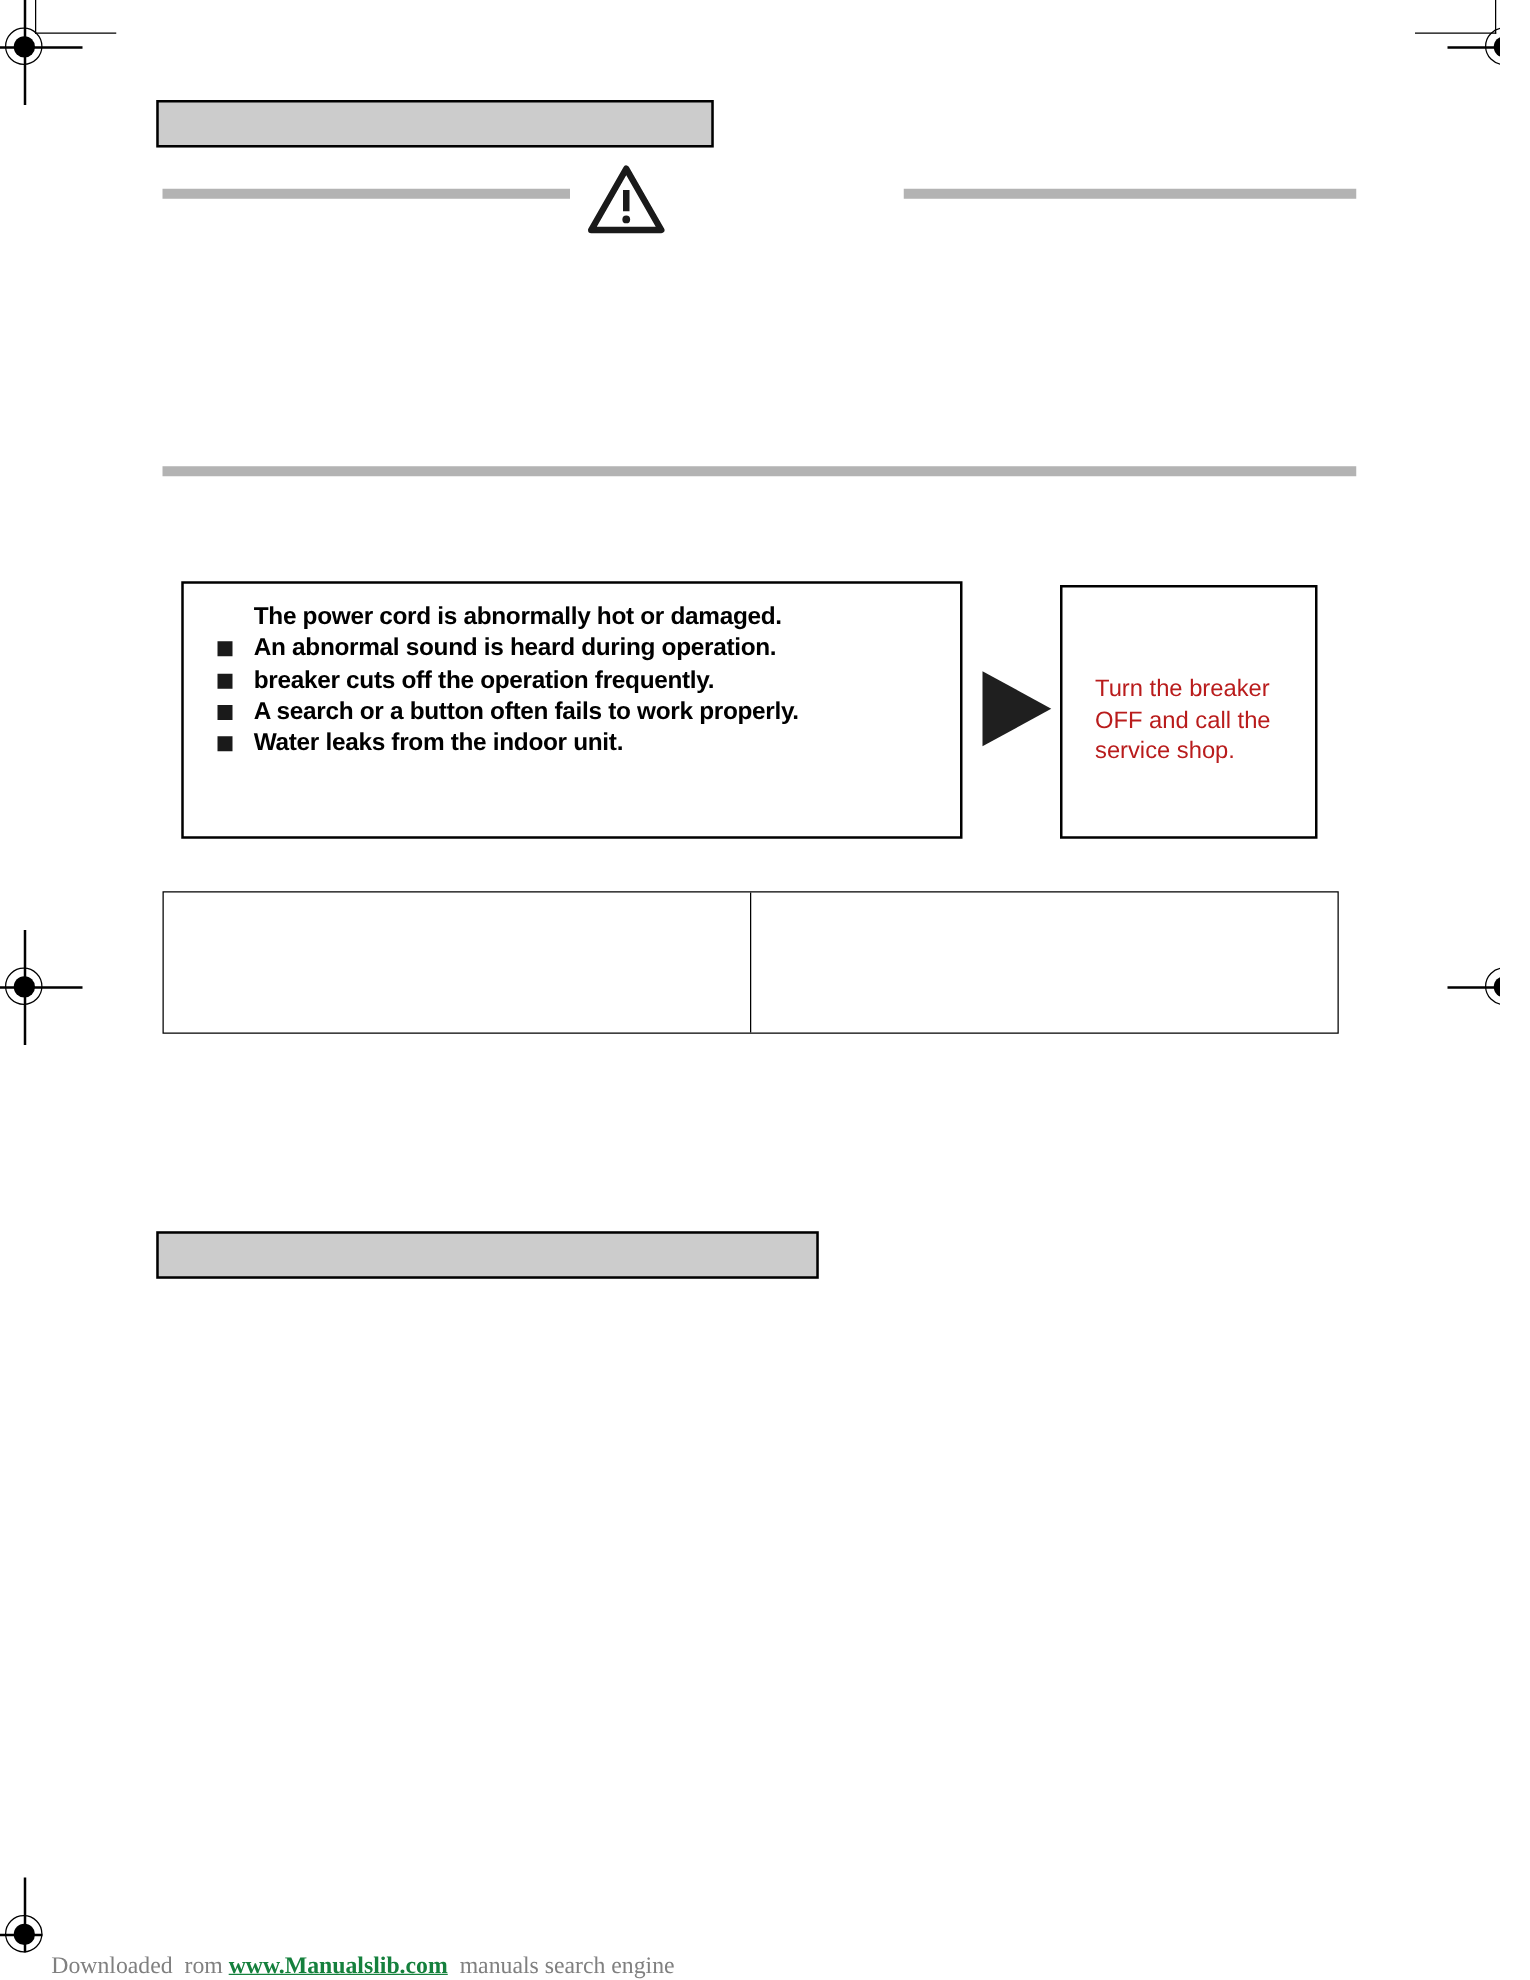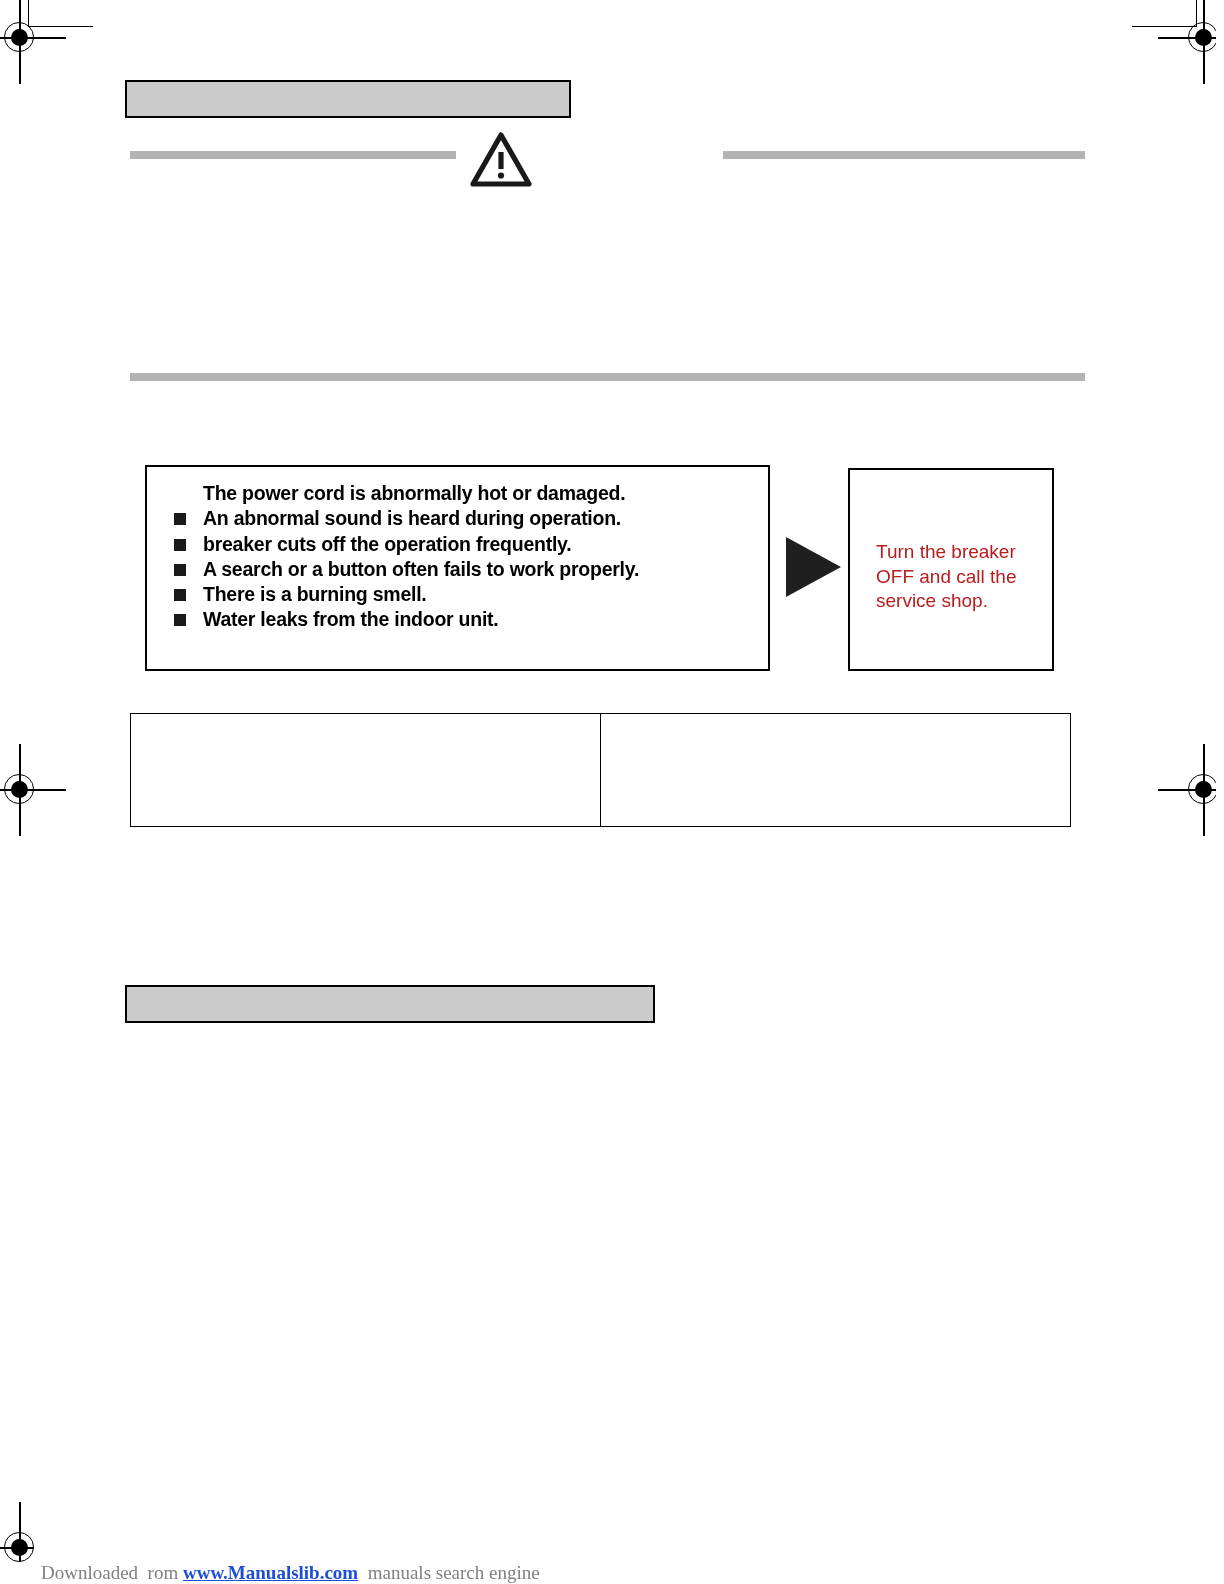--- a/index.html
+++ b/index.html
@@ -11,21 +11,20 @@
   body {
     font-family: "Liberation Sans", sans-serif;
     color: #000000;
   }
   #page {
     position: relative;
     width: 1200px;
     height: 1584px;
     background: #ffffff;
     overflow: hidden;
-    padding-left: 16px;
   }
 
   
   .crop-corner {
     position: absolute;
     border-color: #000;
     border-style: solid;
     border-width: 0;
   }
   .reg-mark {
@@ -158,21 +157,21 @@
   .footer {
     position: absolute;
     left: 22px;
     top: 1540px;
     font-family: "Liberation Serif", serif;
     font-size: 19px;
     color: #808080;
     white-space: pre;
   }
   .footer a {
-    color: #1d4ed8;
+    color: #15803d;
     text-decoration: underline;
     font-weight: bold;
   }
 </style>
 </head>
 <body>
 
 <div id="page">
 
   <div class="crop-corner" style="left:28px; top:0px; width:64px; height:26px; border-left-width:1.6px; border-bottom-width:1.6px;"></div>
@@ -245,24 +244,20 @@
       <li class="no-bullet">
         
         <span>breaker cuts off the operation frequently.</span>
       </li>
       <li>
         <span class="sq"></span>
         <span>A search or a button often fails to work properly.</span>
       </li>
       <li>
         <span class="sq"></span>
-        <span>There is a burning smell.</span>
-      </li>
-      <li>
-        <span class="sq"></span>
         <span>Water leaks from the indoor unit.</span>
       </li>
     </ul>
   </div>
 
   <div class="arrow" style="left:786px; top:537px;"></div>
 
   <div class="action-box" style="left:848px; top:468px; width:206px; height:203px;">
     <div class="txt">Turn the breaker OFF and call the service shop.</div>
   </div>

